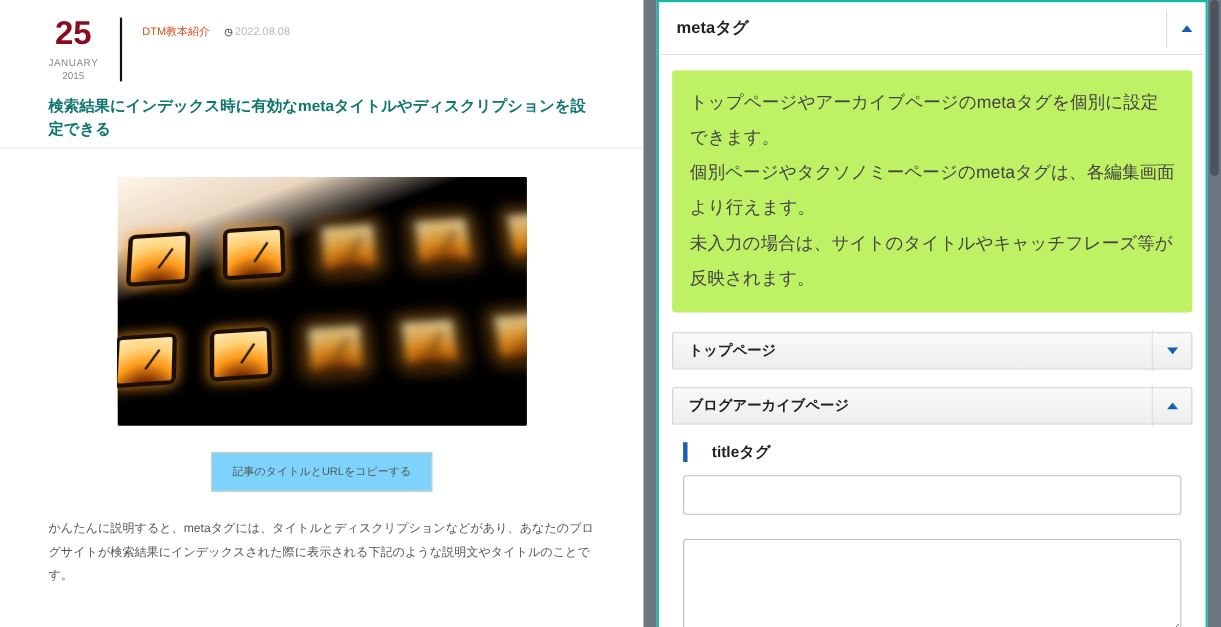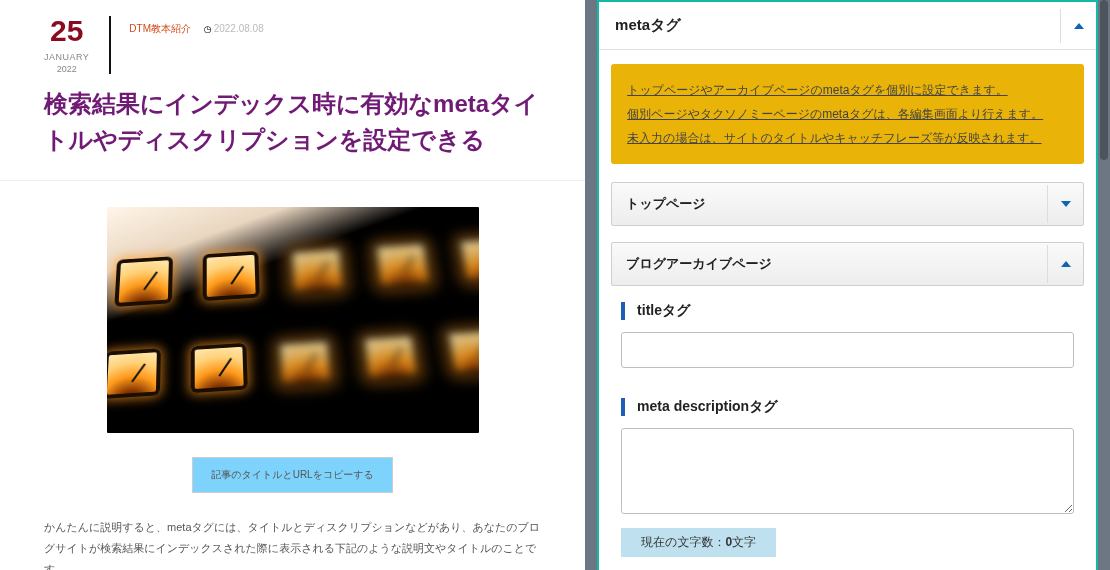--- a/index.html
+++ b/index.html
@@ -48,25 +48,25 @@
   }
   .meta-right {
     padding-top: 6px;
     font-size: 10px;
   }
   .category-link { color: #d34b1b; margin-right: 10px; text-align: right; }
   .post-date-text { color: #bbb; }
   .clock-icon { display: inline-block; margin-right: 2px; font-size: 9px; }
 
   .post-title {
-    font-size: 24px;
-    font-weight: 700;
-    color: #701a75;
+    font-size: 14px;
+    font-weight: 700;
+    color: #0f766e;
     line-height: 1.5;
-    margin-bottom: 22px;
+    margin-bottom: 6px;
   }
   .thin-divider {
     height: 1px;
     background: #eee;
     margin: 0 -44px 26px -44px;
   }
 
   
   .feature-img {
     width: 372px;
@@ -147,52 +147,51 @@
     cursor: pointer;
   }
   .caret-up, .caret-down {
     width: 0; height: 0; border-left: 5px solid transparent; border-right: 5px solid transparent;
   }
   .caret-up { border-bottom: 6px solid #1163b5; }
   .caret-down { border-top: 6px solid #1163b5; }
 
   .panel-body { padding: 14px 12px 18px 12px; }
   .desc-box {
-    background: #eab308;
+    background: #bef264;
     border-radius: 3px;
     padding: 14px 16px;
-    font-size: 12px;
+    font-size: 16px;
     color: #444;
     line-height: 2;
     margin-bottom: 18px;
-    text-decoration: underline;
   }
 
   .section-bar {
     display: flex;
     align-items: center;
     justify-content: space-between;
     background: linear-gradient(#fafafa, #ededed);
     border: 1px solid #cfcfcf;
     border-radius: 2px;
     padding: 0 0 0 14px;
-    height: 44px;
+    height: 34px;
     font-size: 13px;
     font-weight: 700;
     color: #222;
     margin-bottom: 16px;
     cursor: pointer;
   }
   .section-bar .toggle-btn { height: 38px; margin: 0; }
 
   .sub-body { padding: 0 10px; }
 
   .field-label {
     border-left: 4px solid #1f5fb3;
-    padding-left: 12px;
+    padding-left: 22px;
     font-size: 14px;
     font-weight: 700;
     color: #222;
     margin: 8px 0 12px 0;
   }
   .text-input {
     width: 100%;
     height: 36px;
     border: 1px solid #bfbfbf;
     border-radius: 3px;
@@ -234,21 +233,21 @@
 </style>
 </head>
 <body>
 
 <div class="left-pane">
 
   <div class="post-meta-row">
     <div class="date-block">
       <div class="date-big">25</div>
       <div class="date-month">JANUARY</div>
-      <div class="date-year">2022</div>
+      <div class="date-year">2015</div>
     </div>
     <div class="meta-right">
       <span class="category-link">DTM教本紹介</span>
       <span class="clock-icon">◷</span><span class="post-date-text">2022.08.08</span>
     </div>
   </div>
 
   <h1 class="post-title">検索結果にインデックス時に有効なmetaタイトルやディスクリプションを設定できる</h1>
 
   <div class="thin-divider"></div>
@@ -305,21 +304,20 @@
         <span>ブログアーカイブページ</span>
         <div class="toggle-btn">
           <span class="caret-up"></span>
         </div>
       </div>
 
       <div class="sub-body">
         <div class="field-label">titleタグ</div>
         <input class="text-input" type="text" value="" style="">
 
-        <div class="field-label">meta descriptionタグ</div>
         <textarea class="textarea-input" style=""></textarea>
 
         <div class="char-badge">
           <span>現在の文字数：</span><b>0</b><span>文字</span>
         </div>
       </div>
     </div>
   </div>
 
   <div class="fake-scroll">

